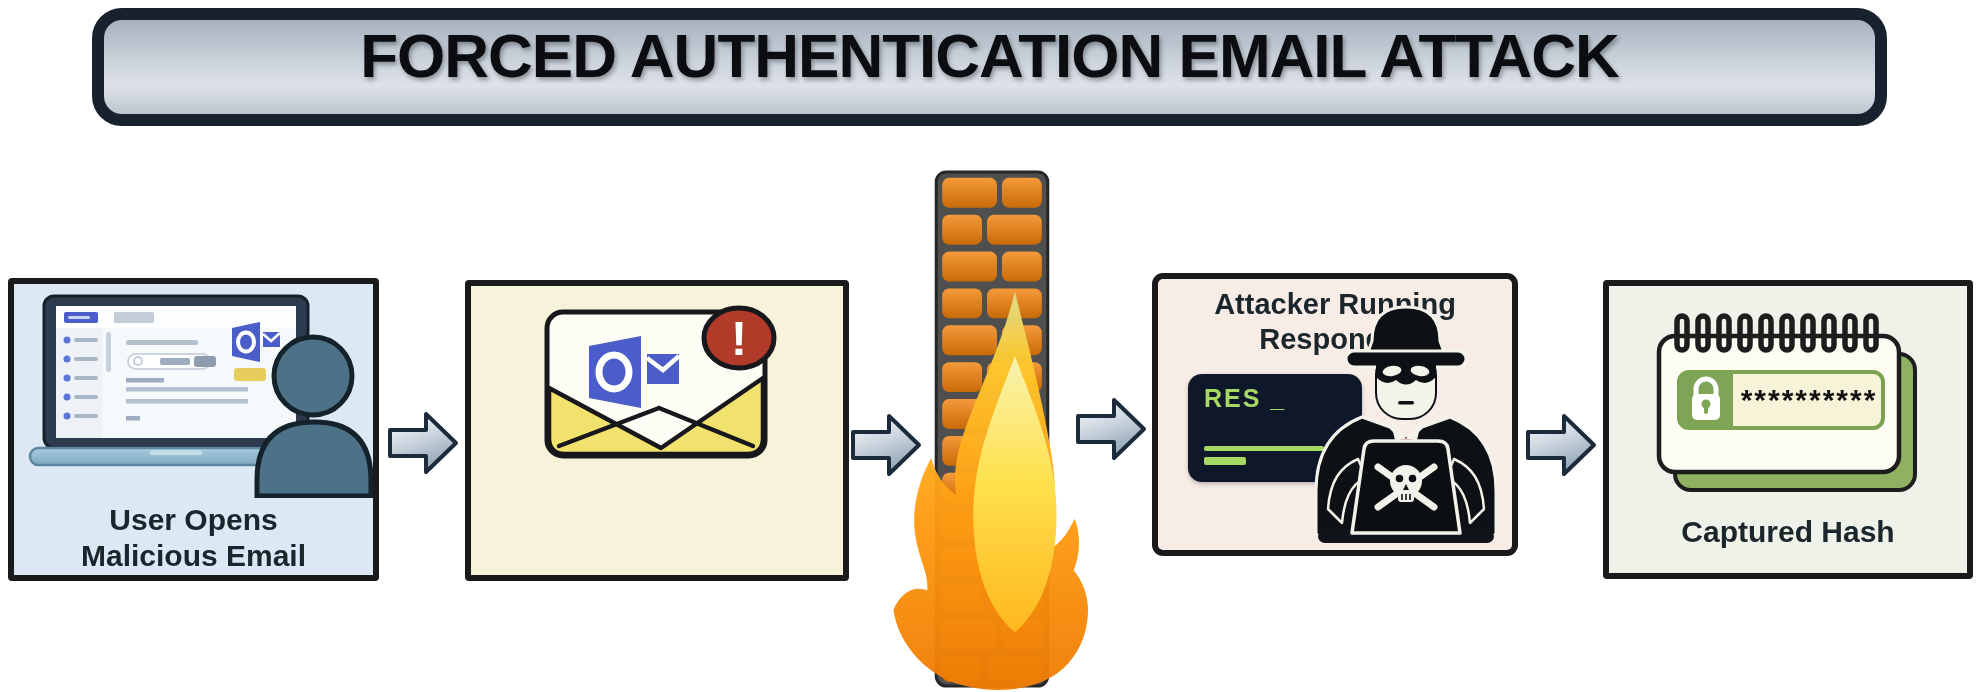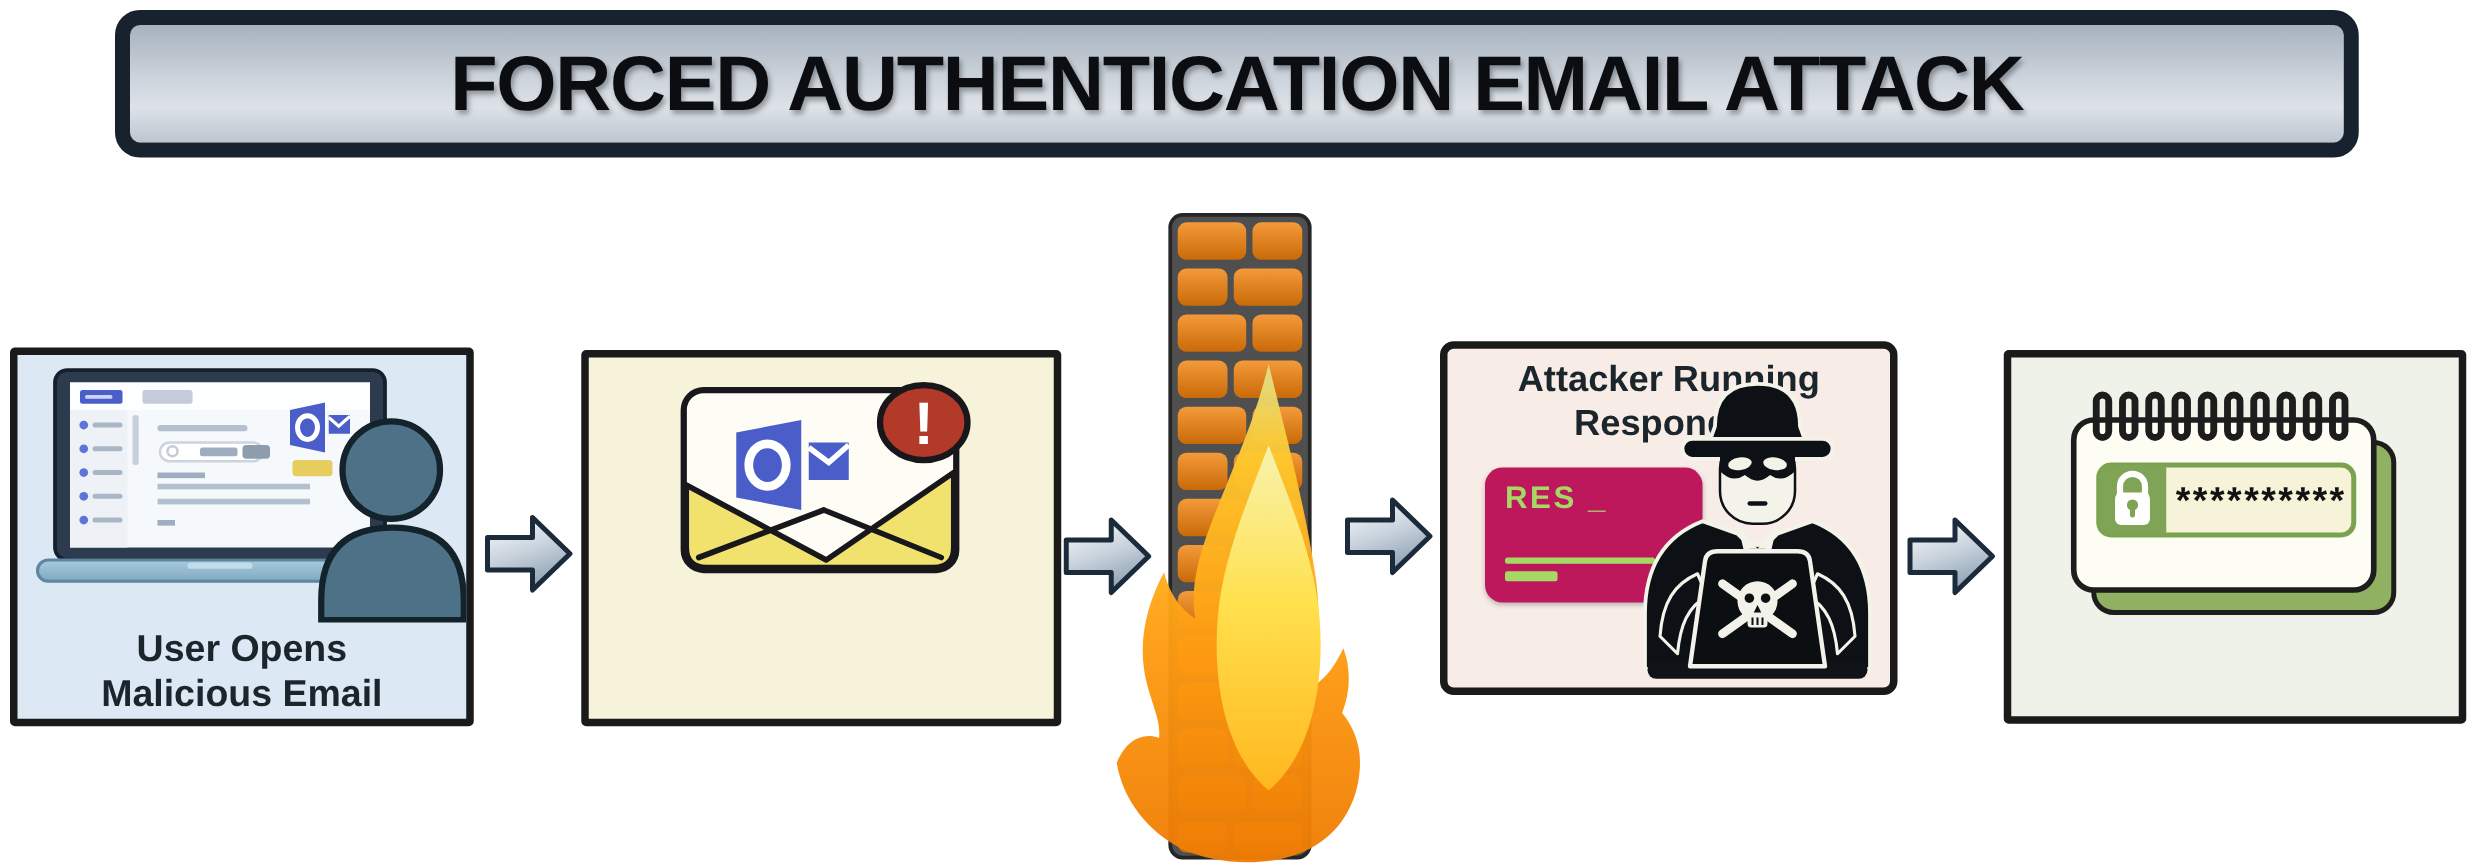--- a/index.html
+++ b/index.html
@@ -1,23 +1,23 @@
 <!DOCTYPE html>
 <html><head>
 <meta charset="utf-8">
 <style>
   html,body{margin:0;padding:0;background:#ffffff;}
   .stage{position:relative;width:1981px;height:692px;background:#ffffff;overflow:hidden;
          font-family:"Liberation Sans",sans-serif;}
 
   
   .banner{position:absolute;left:92px;top:8px;width:1795px;height:118px;box-sizing:border-box;
-          border:12px solid #17222e;border-radius:20px;
+          border:12px solid #17222e;border-radius:30px;
           background:linear-gradient(180deg,#a7b2bf 0%,#ccd3db 45%,#dde2e8 70%,#bcc5cf 100%);
-          display:flex;align-items:center;justify-content:center;}
+          display:flex;align-items:flex-start;justify-content:center;}
   .banner-text{font-size:62px;font-weight:700;color:#0b0d10;letter-spacing:-1px;
                text-shadow:2px 3px 4px rgba(15,20,26,.35);white-space:nowrap;}
 
   
   .panel{position:absolute;box-sizing:border-box;border:6px solid #1a1a1a;border-radius:4px;}
   .panel-user{left:8px;top:278px;width:371px;height:303px;background:#dce8f3;}
   .panel-outlook{left:465px;top:280px;width:384px;height:301px;background:#f7f2da;}
   .panel-attacker{left:1152px;top:273px;width:366px;height:283px;background:#f8ece7;overflow:hidden;border-radius:11px;}
   .panel-hash{left:1603px;top:280px;width:370px;height:299px;background:#eef2e8;}
 
@@ -25,21 +25,21 @@
            font-size:30px;line-height:36px;white-space:pre-line;}
   .panel-user .caption{top:218px;}
   .panel-outlook .caption{top:206px;}
   .panel-hash .caption{top:228px;font-size:30px;}
 
   .illu{position:absolute;left:0;top:0;}
 
   
   .attacker-title{position:absolute;left:0;right:0;top:8px;text-align:center;font-weight:700;
                   color:#1b262c;font-size:29px;line-height:35px;white-space:pre-line;}
-  .terminal{position:absolute;left:30px;top:95px;width:174px;height:108px;background:#be185d;
+  .terminal{position:absolute;left:30px;top:95px;width:174px;height:108px;background:#0f172a;
             border-radius:14px;box-shadow:0 2px 4px rgba(0,0,0,.25);}
   .term-line{position:absolute;left:16px;top:10px;font-weight:700;font-size:25px;letter-spacing:2px;
              color:#a6d964;font-family:"Liberation Sans",sans-serif;}
   .term-bar{position:absolute;background:#a6d964;border-radius:2px;}
   .term-bar.long{left:16px;top:72px;width:120px;height:5px;}
   .term-bar.short{left:16px;top:83px;width:42px;height:8px;}
   .hacker-svg{position:absolute;left:142px;top:16px;}
 
   
   .arrow{position:absolute;}
@@ -300,15 +300,16 @@
         <path d="M42 62 H86 V118 H42 Q32 118 32 108 V72 Q32 62 42 62 Z" fill="#7fa455"></path>
         <g>
           <path d="M49 86 v-7 a10 10 0 0 1 20 0 v7" fill="none" stroke="#ffffff" stroke-width="5"></path>
           <rect x="45" y="84" width="28" height="26" rx="5" fill="#ffffff"></rect>
           <circle cx="59" cy="94" r="4.5" fill="#7fa455"></circle>
           <rect x="57" y="96" width="4" height="8" rx="2" fill="#7fa455"></rect>
         </g>
         <text x="162" y="100" text-anchor="middle" font-size="30" font-weight="700" fill="#121212" letter-spacing="2">**********</text>
       </g>
     </svg>
+    <div class="caption">Captured Hash</div>
   </section>
 
 </div>
 
 </body></html>

